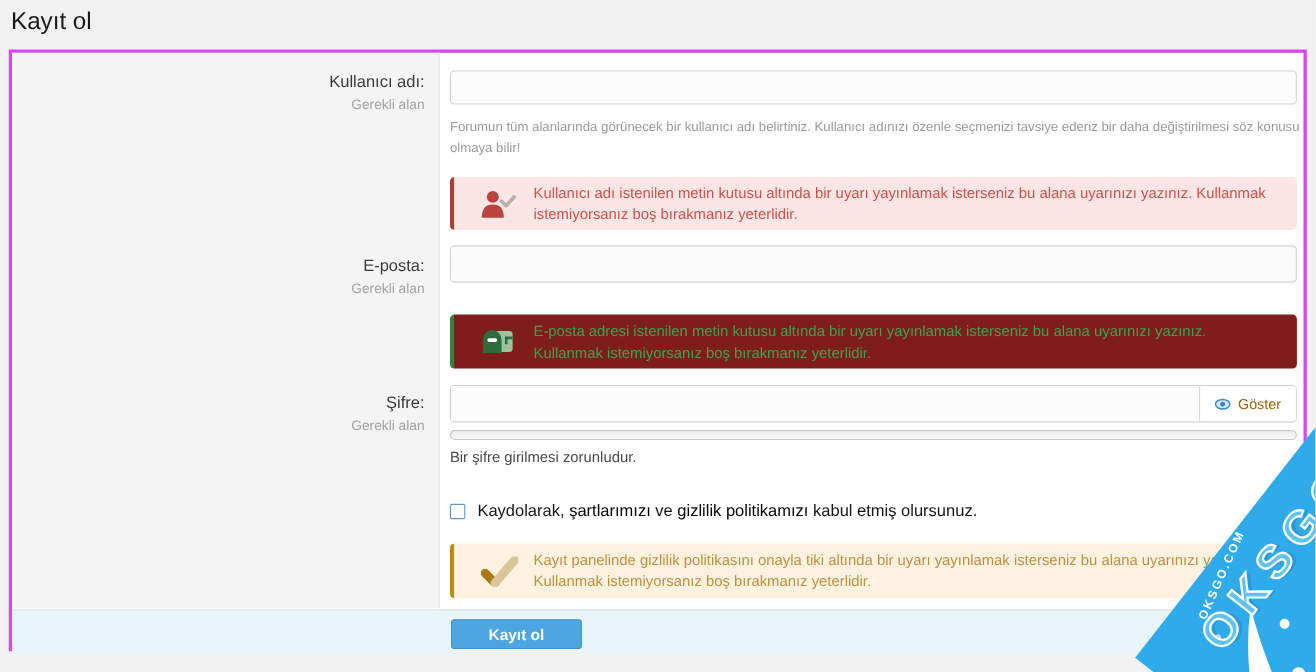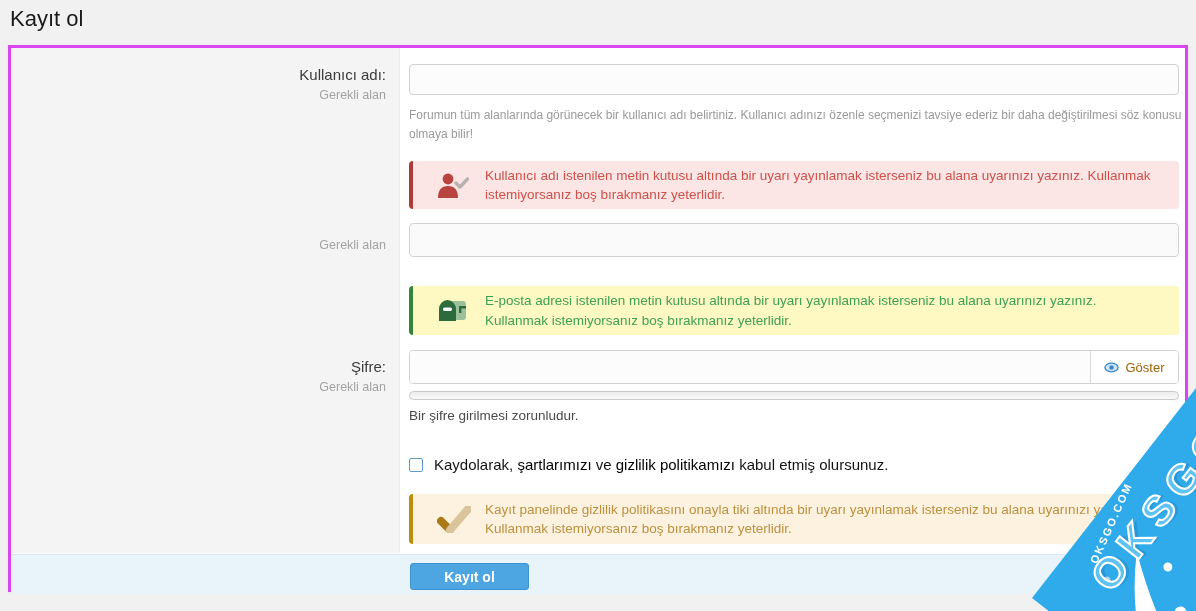--- a/index.html
+++ b/index.html
@@ -25,21 +25,21 @@
                 background:#fcfcfc; font-family:"Liberation Sans",sans-serif; font-size:14px;
                 color:#333; padding:0 10px; outline:none; }
 
   .explain { font-size:12px; color:#9a9a9a; line-height:19px; }
 
   .alert { display:flex; align-items:center; border-radius:4px; border-left:4px solid;
            font-size:13.5px; line-height:19.5px; }
   .alert .alert-icon { flex:0 0 34px; margin:0 14px 0 24px; display:flex; align-items:center; }
   .alert .alert-text { flex:1; padding-right:16px; }
   .alert-red    { background:#fbe5e5; border-left-color:#ad3c38; color:#cf5149; }
-  .alert-green  { background:#fef9c3; border-left-color:#35843c; color:#3fa054;justify-content:center; }
+  .alert-green  { background:#7f1d1d; border-left-color:#35843c; color:#3fa054;justify-content:center; }
   .alert-yellow { background:#fdf2df; border-left-color:#bd8c0f; color:#bd9140; }
 
   .pw-group { display:flex; align-items:stretch; border:1px solid #d2d2d2; border-radius:4px;
               background:#fff; overflow:hidden; }
   .pw-group input { flex:1; border:none; outline:none; background:#fcfcfc; font-size:14px;
                     padding:0 10px; font-family:"Liberation Sans",sans-serif; }
   .show-btn { flex:0 0 88px; display:flex; align-items:center; justify-content:center; gap:6px;
               border-left:1px solid #d9d9d9; background:#ffffff; font-size:13px; color:#a16207;
               cursor:pointer; }
 
@@ -97,20 +97,21 @@
         <svg width="32" height="27" viewBox="0 0 32 27">
           <circle cx="11" cy="7" r="5.4" fill="#b8433f"></circle>
           <path d="M1 26 q0 -12 10 -12 q10 0 10 12 z" fill="#b8433f"></path>
           <path d="M19 11 l4 4 L30.5 7" stroke="#a9a2a2" stroke-width="3.4" fill="none" stroke-linecap="round" stroke-linejoin="round" opacity="0.8"></path>
         </svg>
       </span>
       <span class="alert-text">Kullanıcı adı istenilen metin kutusu altında bir uyarı yayınlamak isterseniz bu alana uyarınızı yazınız. Kullanmak istemiyorsanız boş bırakmanız yeterlidir.</span>
     </div>
 
     <div class="label-group" style="top:185px;">
+      <div class="field-label">E-posta:</div>
       <div class="required-note">Gerekli alan</div>
     </div>
 
     <div class="ctl" style="left:398px; top:175px; width:770px; height:34px;">
       <input class="text-input" type="text" style="background: rgb(250, 250, 250);" value="">
     </div>
 
     <div class="ctl alert alert-green" style="left:398px; top:238px; width:770px; height:49px;">
       <span class="alert-icon">
         <svg width="33" height="26" viewBox="0 0 33 26">

